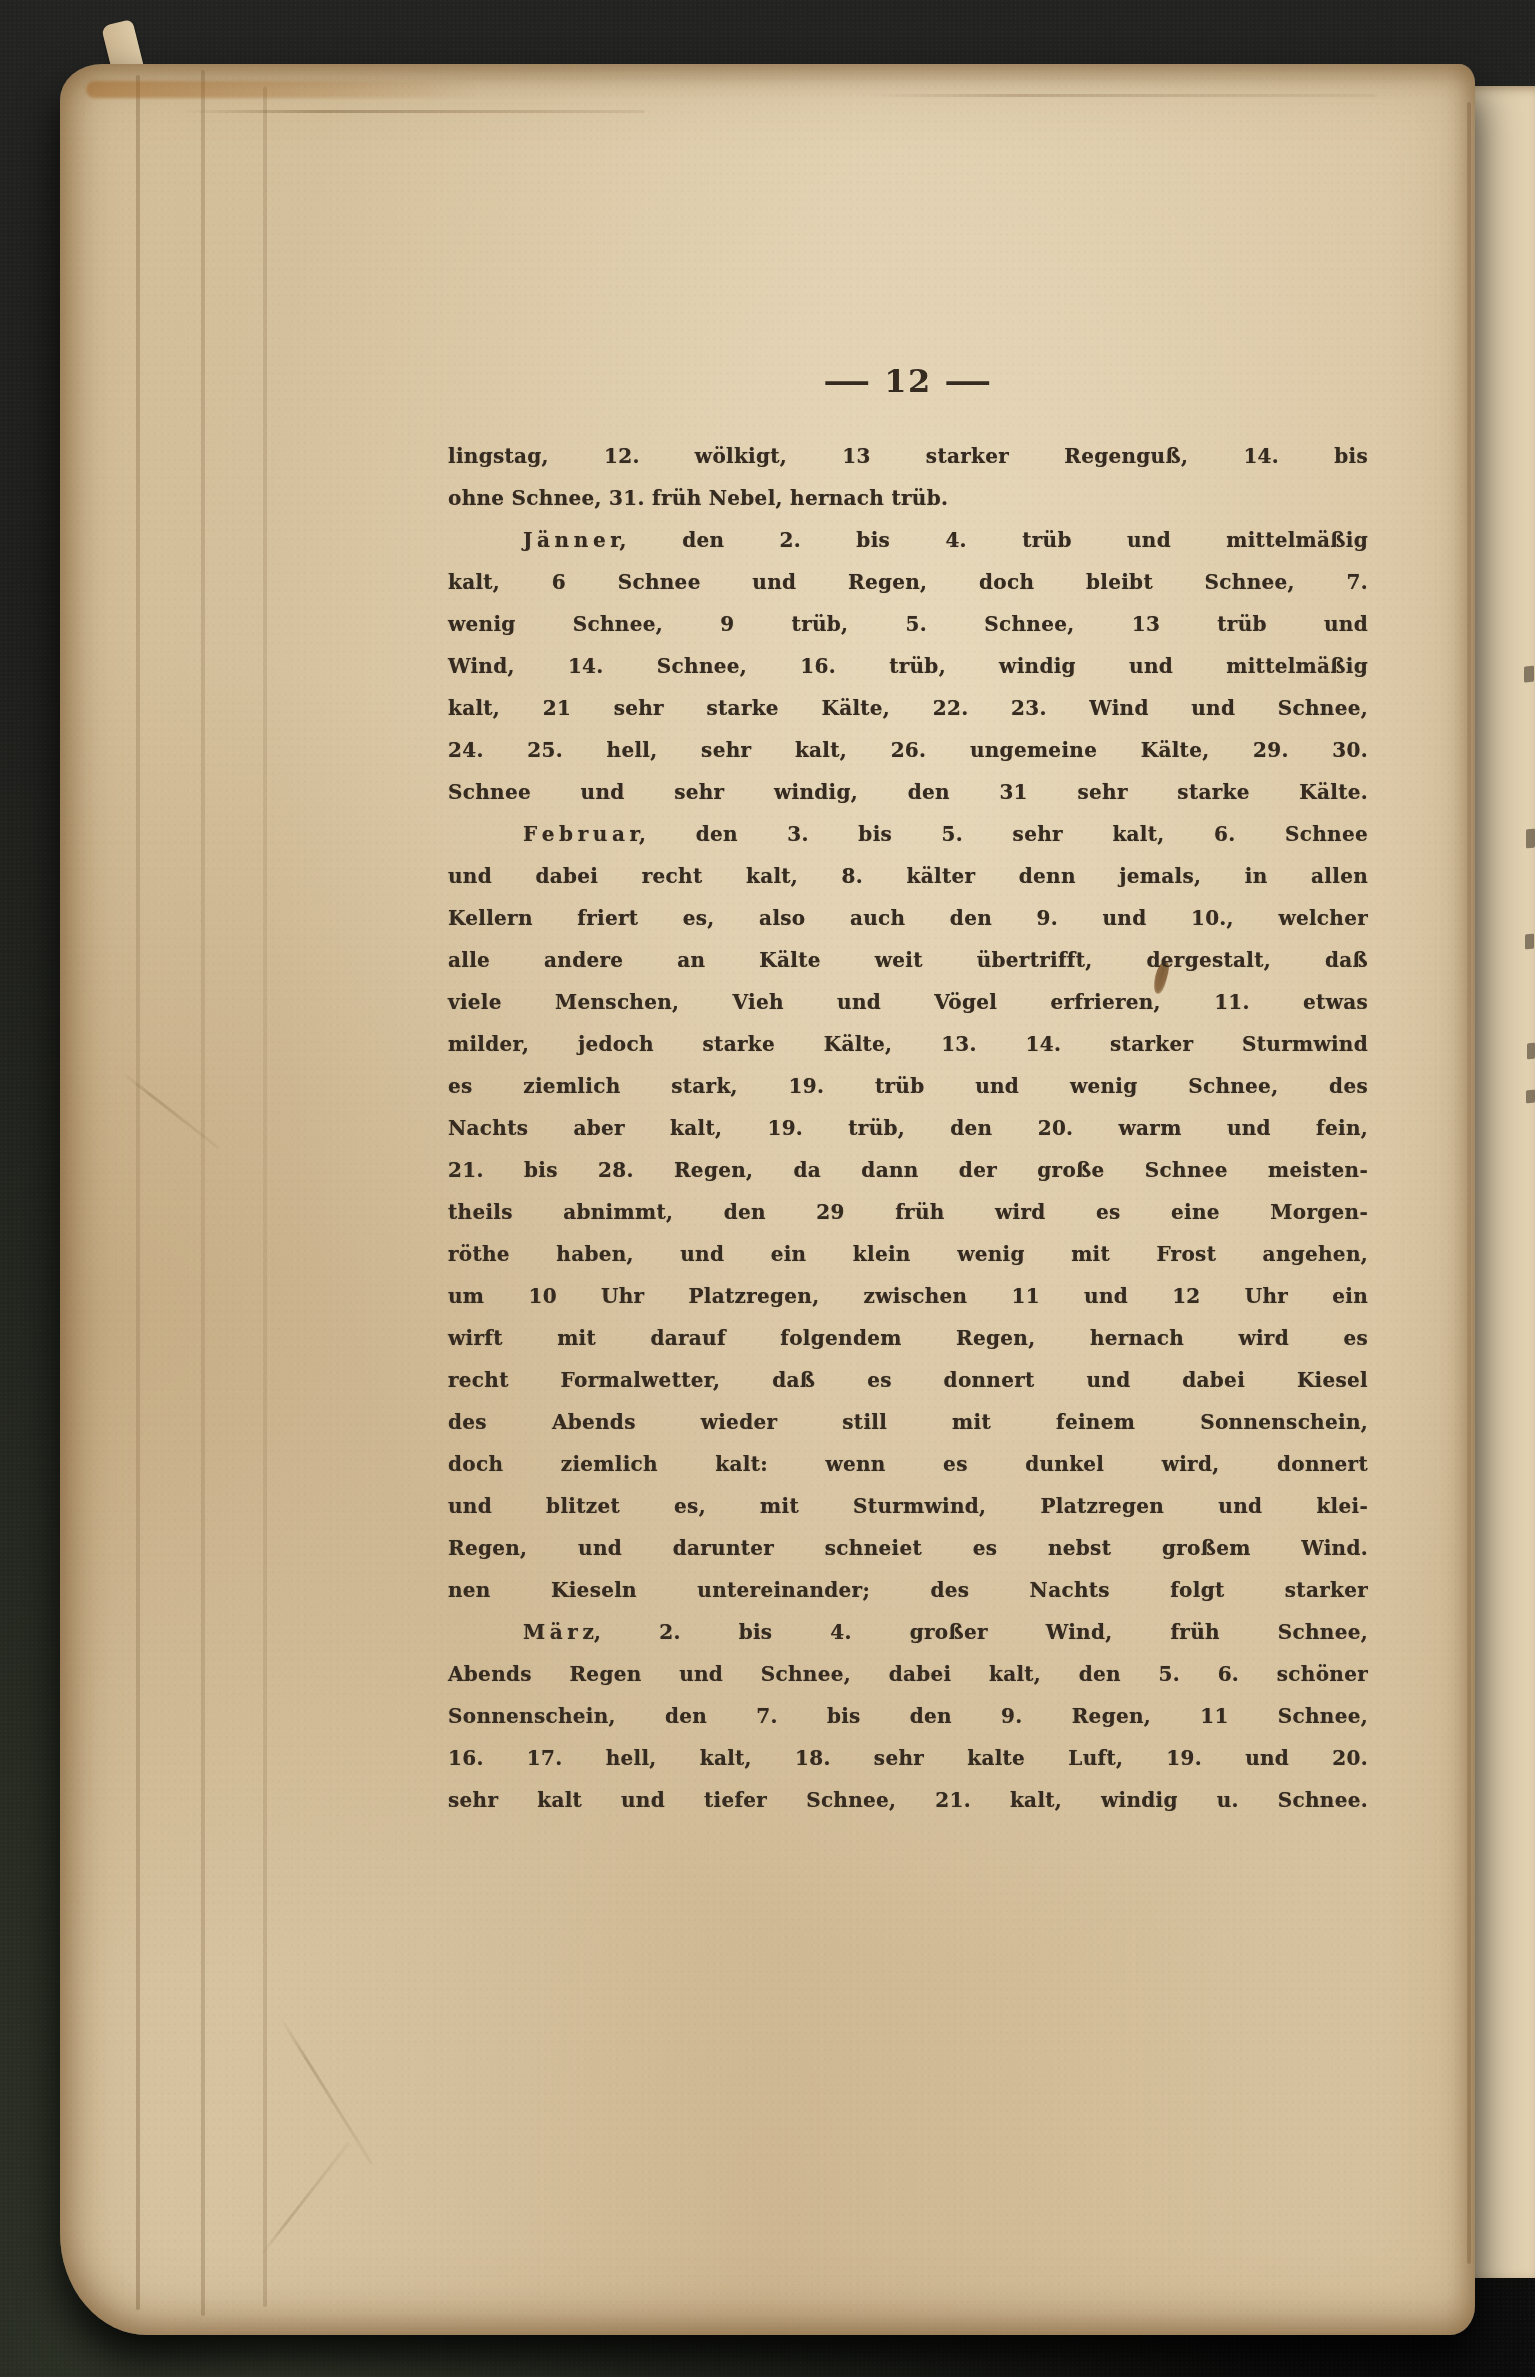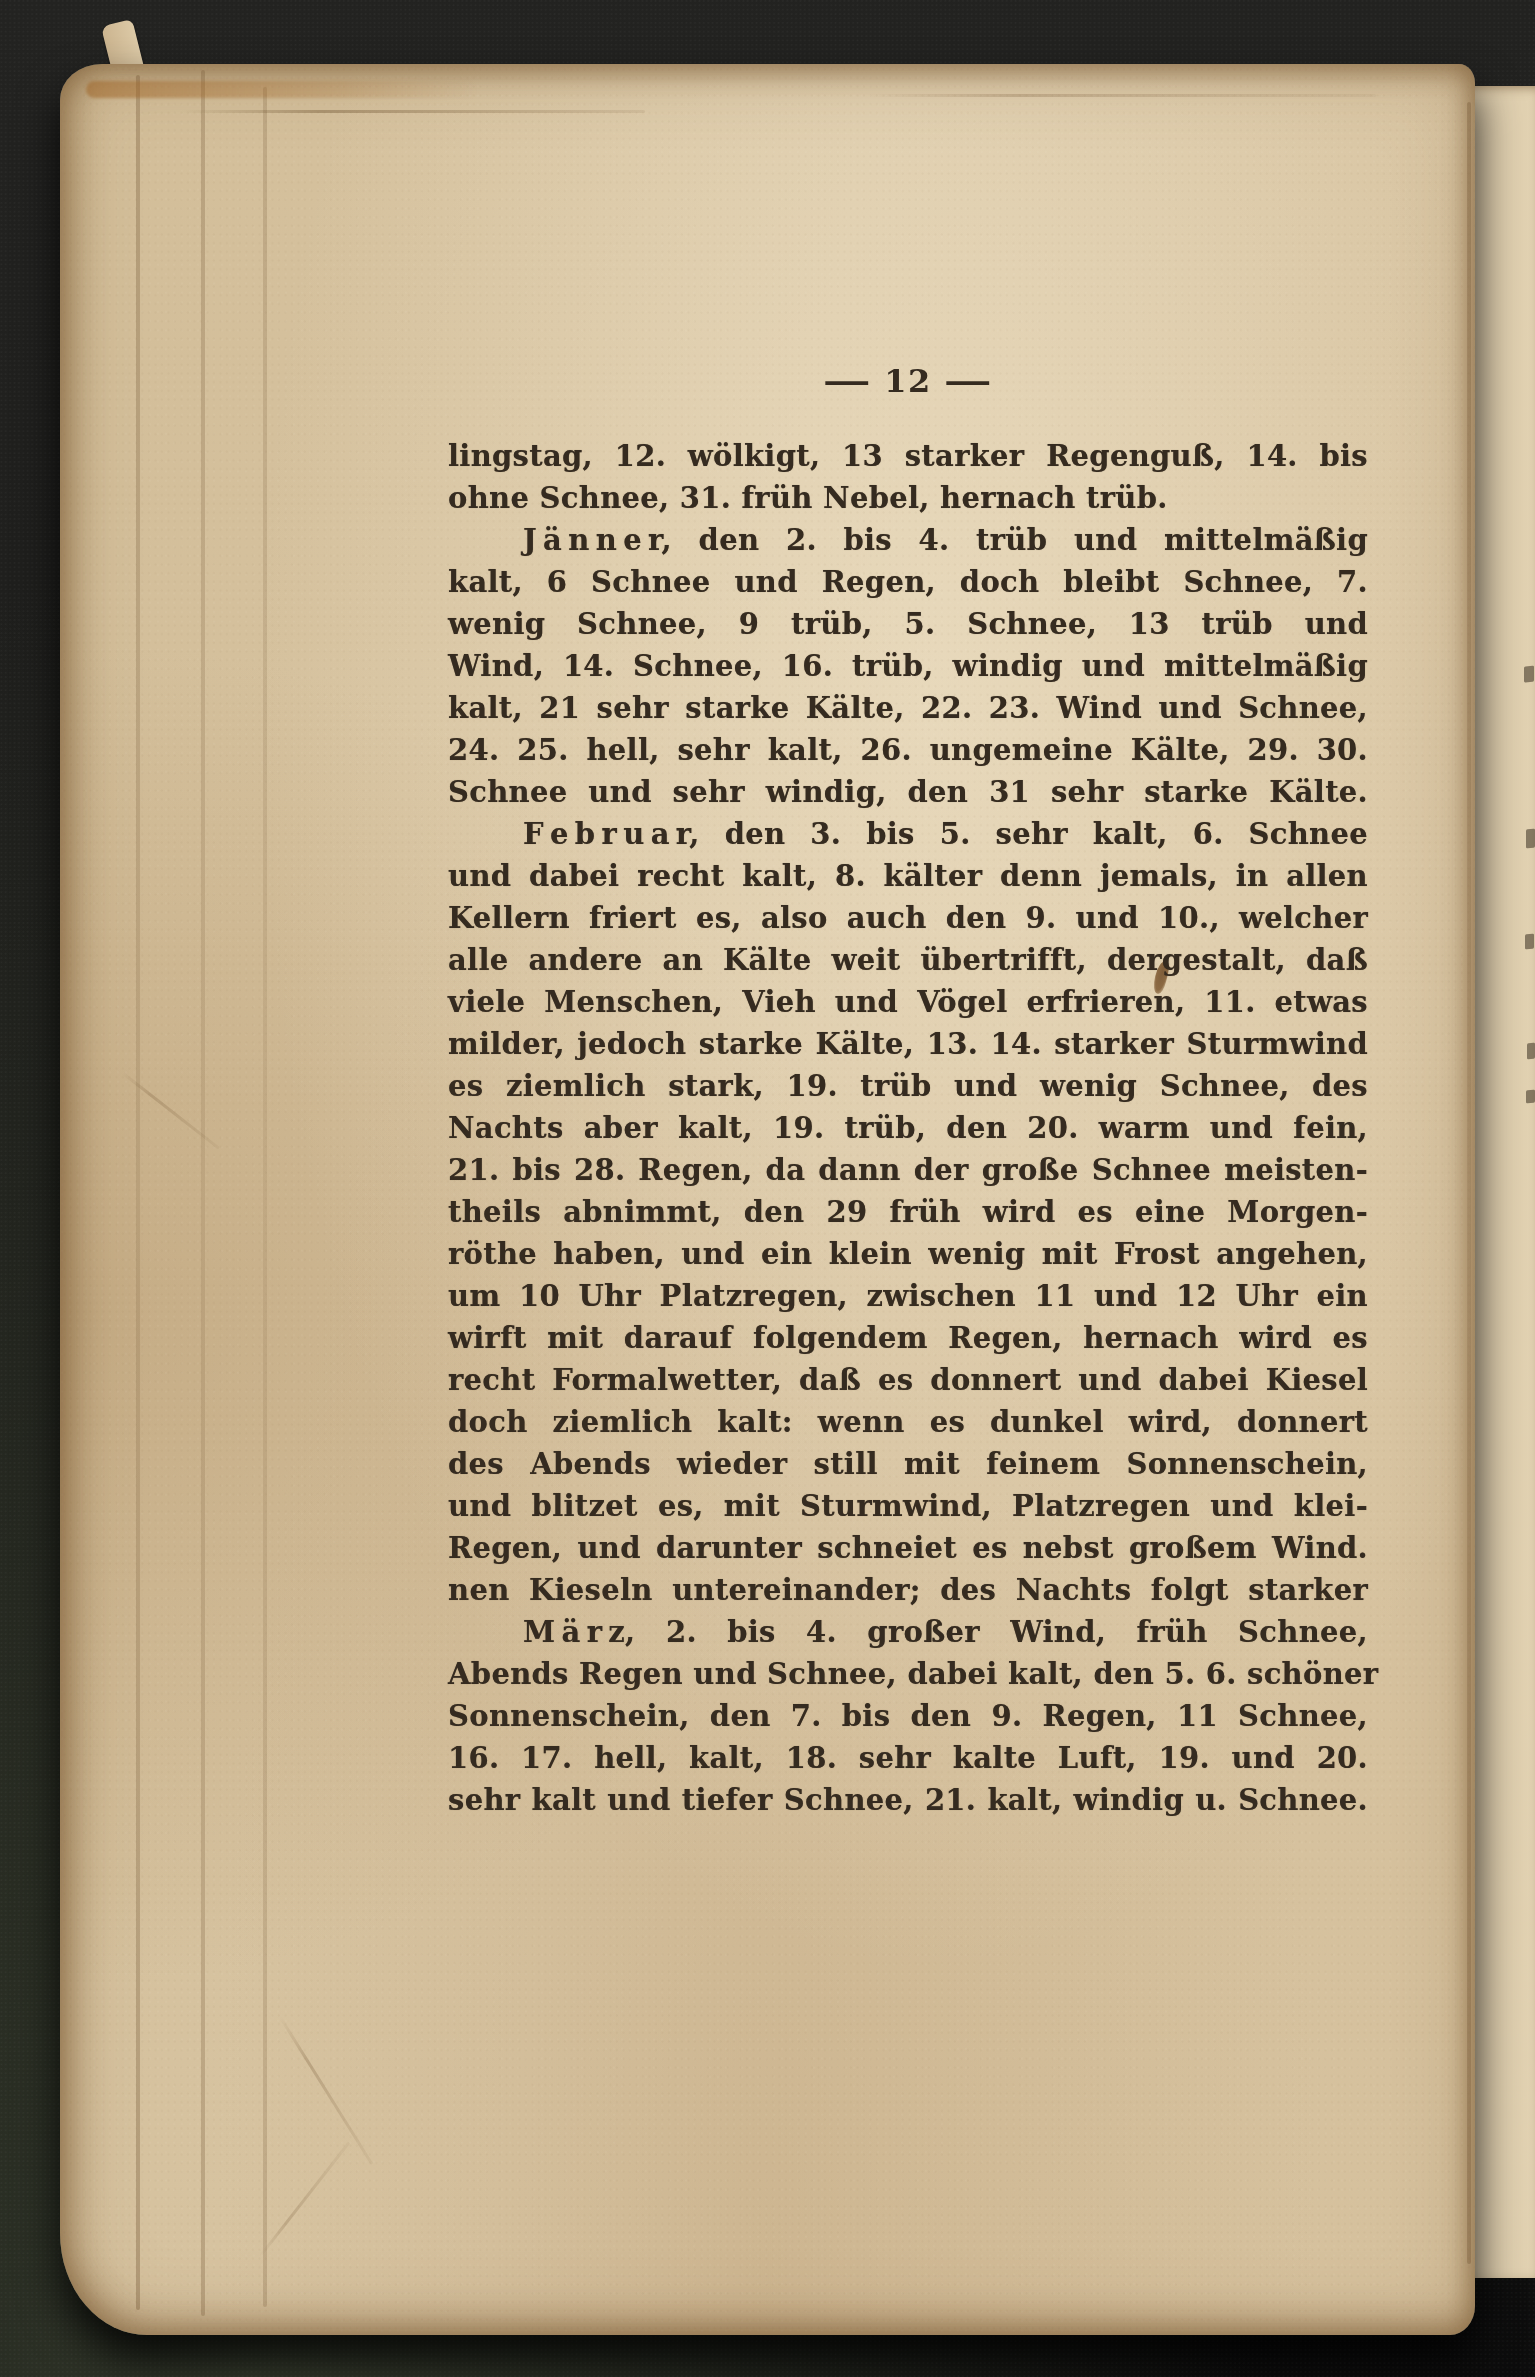--- a/index.html
+++ b/index.html
@@ -63,21 +63,21 @@
   
   .textblock{position:absolute;left:448px;top:358px;width:920px;z-index:6;color:#352b20;}
   .pagehead{
     height:45px;display:flex;align-items:center;justify-content:center;
     font-size:32px;font-weight:bold;letter-spacing:1.5px;
   }
   .pagehead .dash{transform:scaleX(1.5);display:inline-block;}
   .pagehead .pn{margin:0 20px;}
   .lines{margin-top:32px;}
   .tl{
-    font-size:29px;font-weight:bold;line-height:42px;height:42px;
+    font-size:20px;font-weight:bold;line-height:42px;height:42px;
     letter-spacing:0.3px;
     text-align:justify;text-align-last:justify;
     text-shadow:0 0 0.7px rgba(58,44,28,.55);
     white-space:nowrap;overflow:visible;
   }
   .indent{text-indent:75px;}
   .parend{text-align-last:left;}
 </style>
 </head>
 <body>
@@ -132,22 +132,22 @@
       <div class="tl">viele Menschen, Vieh und Vögel erfrieren, 11. etwas</div>
       <div class="tl">milder, jedoch starke Kälte, 13. 14. starker Sturmwind</div>
       <div class="tl">es ziemlich stark, 19. trüb und wenig Schnee, des</div>
       <div class="tl">Nachts aber kalt, 19. trüb, den 20. warm und fein,</div>
       <div class="tl">21. bis 28. Regen, da dann der große Schnee meisten-</div>
       <div class="tl">theils abnimmt, den 29 früh wird es eine Morgen-</div>
       <div class="tl">röthe haben, und ein klein wenig mit Frost angehen,</div>
       <div class="tl">um 10 Uhr Platzregen, zwischen 11 und 12 Uhr ein</div>
       <div class="tl">wirft mit darauf folgendem Regen, hernach wird es</div>
       <div class="tl">recht Formalwetter, daß es donnert und dabei Kiesel</div>
+      <div class="tl">des Abends wieder still mit feinem Sonnenschein,</div>
       <div class="tl">doch ziemlich kalt: wenn es dunkel wird, donnert</div>
-      <div class="tl">des Abends wieder still mit feinem Sonnenschein,</div>
       <div class="tl">und blitzet es, mit Sturmwind, Platzregen und klei-</div>
       <div class="tl">Regen, und darunter schneiet es nebst großem Wind.</div>
       <div class="tl">nen Kieseln untereinander; des Nachts folgt starker</div>
       <div class="tl indent">M ä r z, 2. bis 4. großer Wind, früh Schnee,</div>
       <div class="tl">Abends Regen und Schnee, dabei kalt, den 5. 6. schöner</div>
       <div class="tl">Sonnenschein, den 7. bis den 9. Regen, 11 Schnee,</div>
       <div class="tl">16. 17. hell, kalt, 18. sehr kalte Luft, 19. und 20.</div>
       <div class="tl">sehr kalt und tiefer Schnee, 21. kalt, windig u. Schnee.</div>
     </div>
   </div>

